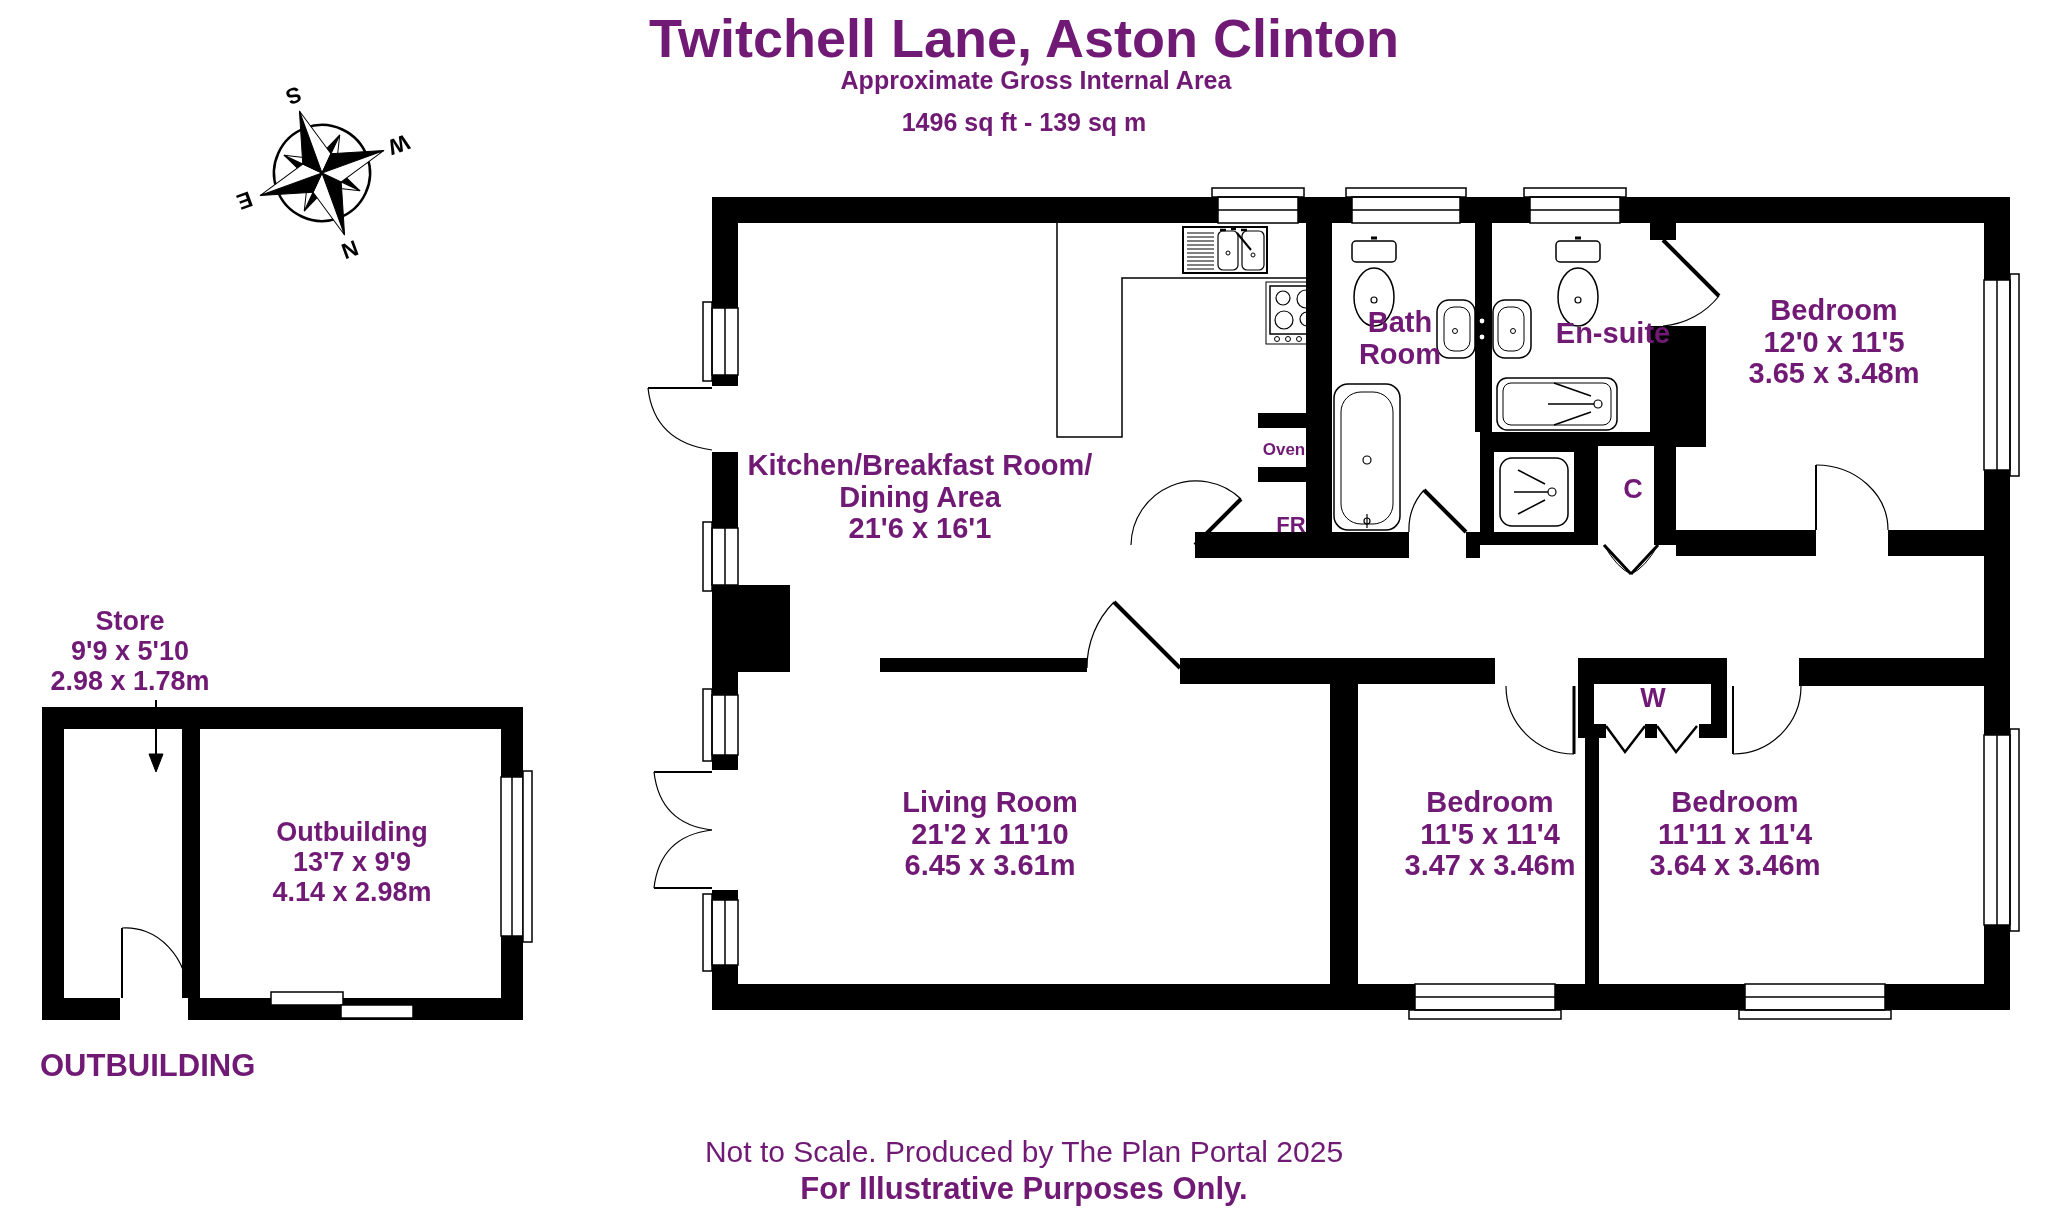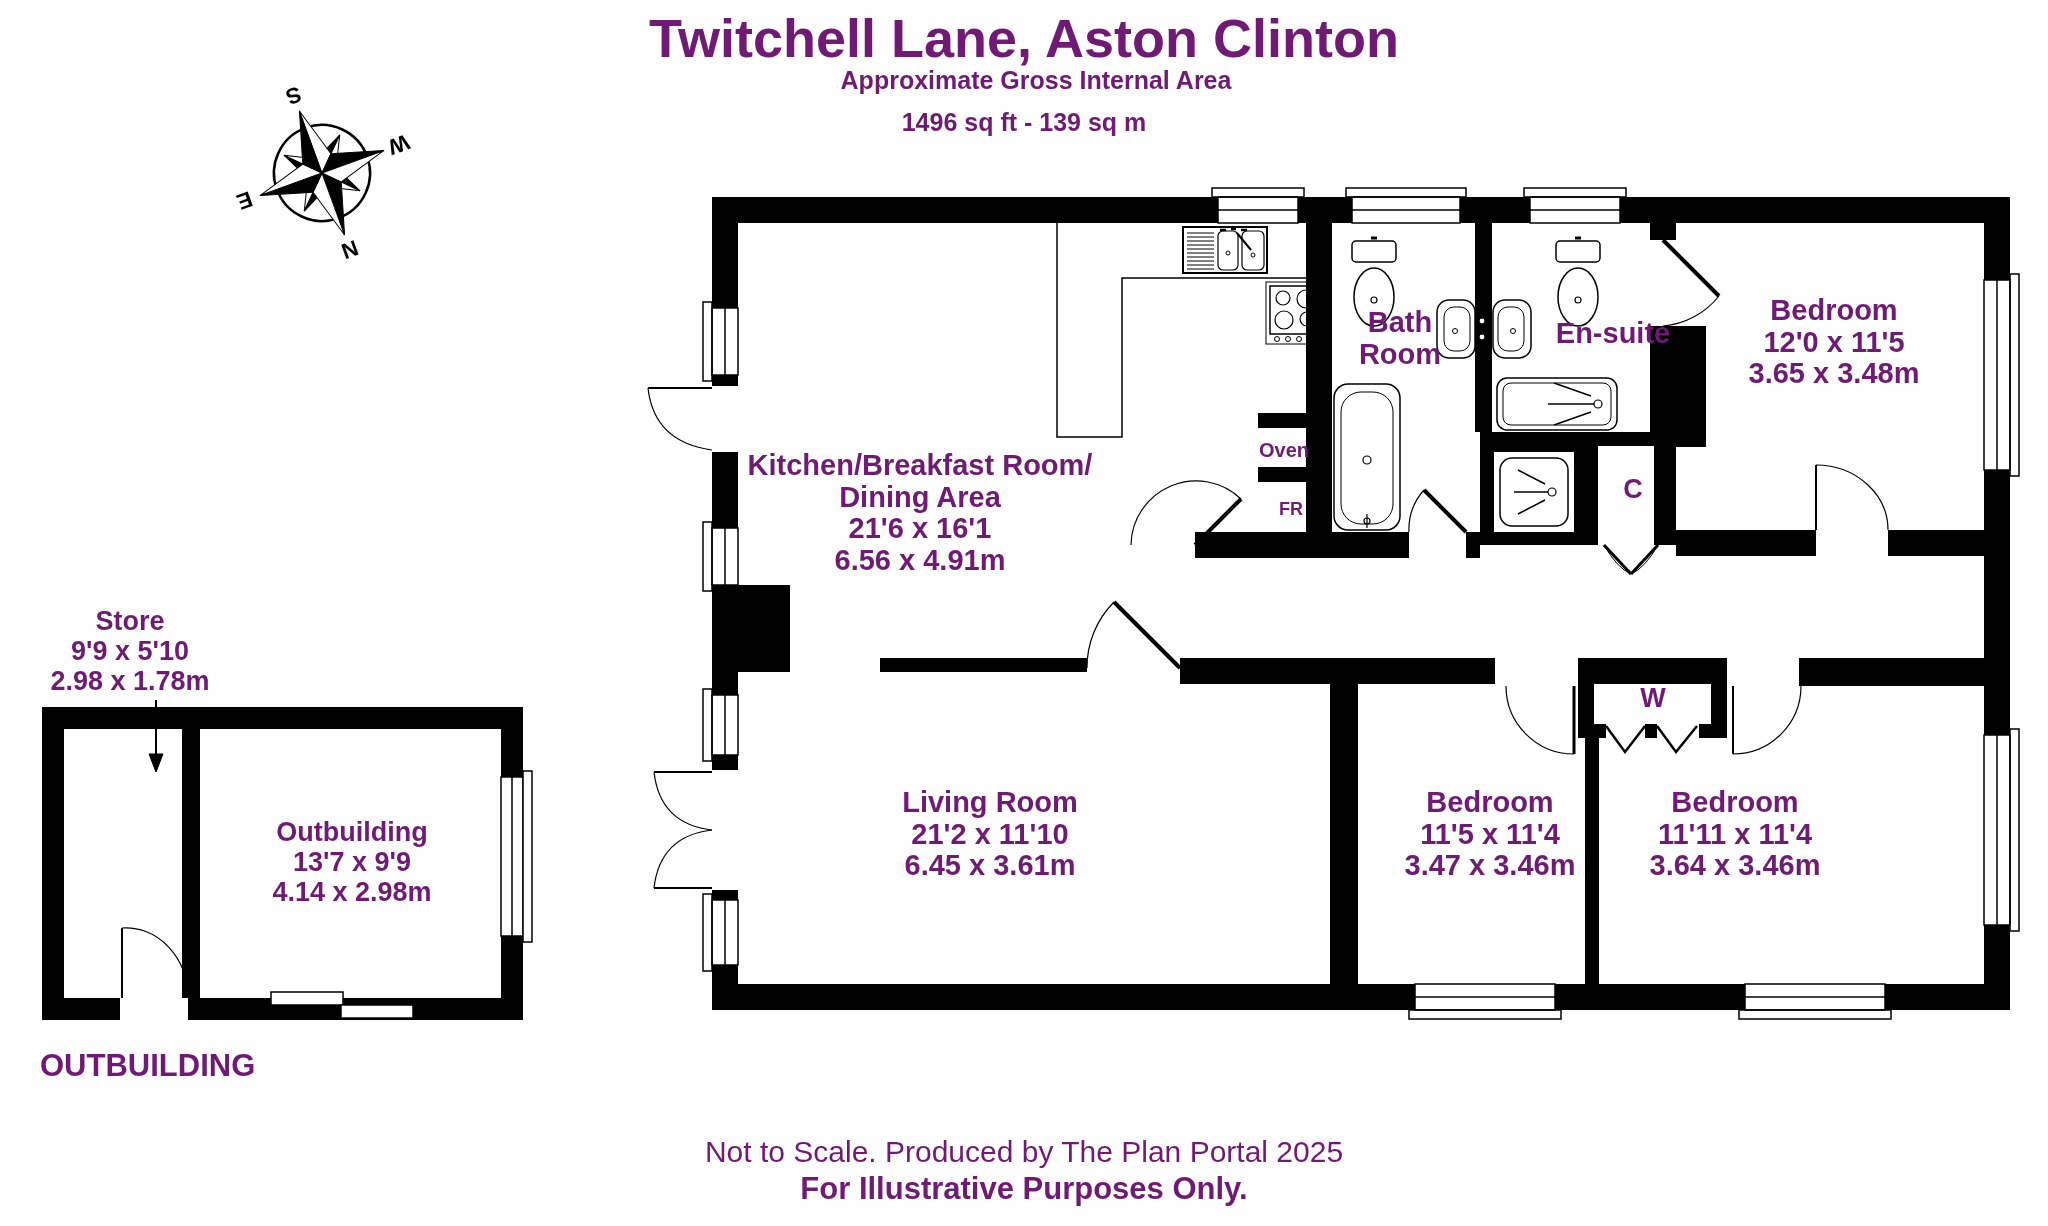--- a/index.html
+++ b/index.html
@@ -6,22 +6,22 @@
   #page{position:relative;width:2048px;height:1226px;background:#fff;overflow:hidden;
         font-family:"Liberation Sans",sans-serif;color:#000;}
   #plan-svg{position:absolute;left:0;top:0;}
   .lbl{position:absolute;transform:translateX(-50%);text-align:center;white-space:nowrap;
        font-weight:bold;color:#701a75;}
   .lbl div{white-space:nowrap;}
   .title-main{font-size:54px;line-height:60px;}
   .title-sub{font-size:25px;line-height:30px;}
   .room{font-size:29px;line-height:31.5px;}
   .room-sm{font-size:27px;line-height:30px;}
-  .fix-lbl{font-size:20px;line-height:22px;}
-  .fr-lbl{font-size:18px;line-height:24px;}
+  .fix-lbl{font-size:17px;line-height:22px;}
+  .fr-lbl{font-size:22px;line-height:24px;margin-top:16px;}
   .cw-lbl{font-size:27px;line-height:29px;}
   .caption{font-size:31px;transform:none;text-align:left;}
   .footer1{font-size:30px;font-weight:normal;}
   .footer2{font-size:31px;}
 </style>
 </head>
 <body>
 
 <div id="page">
 
@@ -318,21 +318,20 @@
 </svg>
 
 <div class="lbl title-main" style="left:1024px;top:8px;">Twitchell Lane, Aston Clinton</div>
 <div class="lbl title-sub" style="left:1024px;top:65px;margin-left:12px;">Approximate Gross Internal Area</div>
 <div class="lbl title-sub" style="left:1024px;top:107px;">1496 sq ft - 139 sq m</div>
 
 <div class="lbl room" style="left:920px;top:450px;">
   <div>Kitchen/Breakfast Room/</div>
   <div>Dining Area</div>
   <div>21'6 x 16'1</div>
-  <div>6.56 x 4.91m</div>
 </div>
 
 <div class="lbl room" style="left:950px;top:787px;margin-left:40px;">
   <div>Living Room</div>
   <div>21'2 x 11'10</div>
   <div>6.45 x 3.61m</div>
 </div>
 
 <div class="lbl room" style="left:1834px;top:295px;">
   <div>Bedroom</div>

